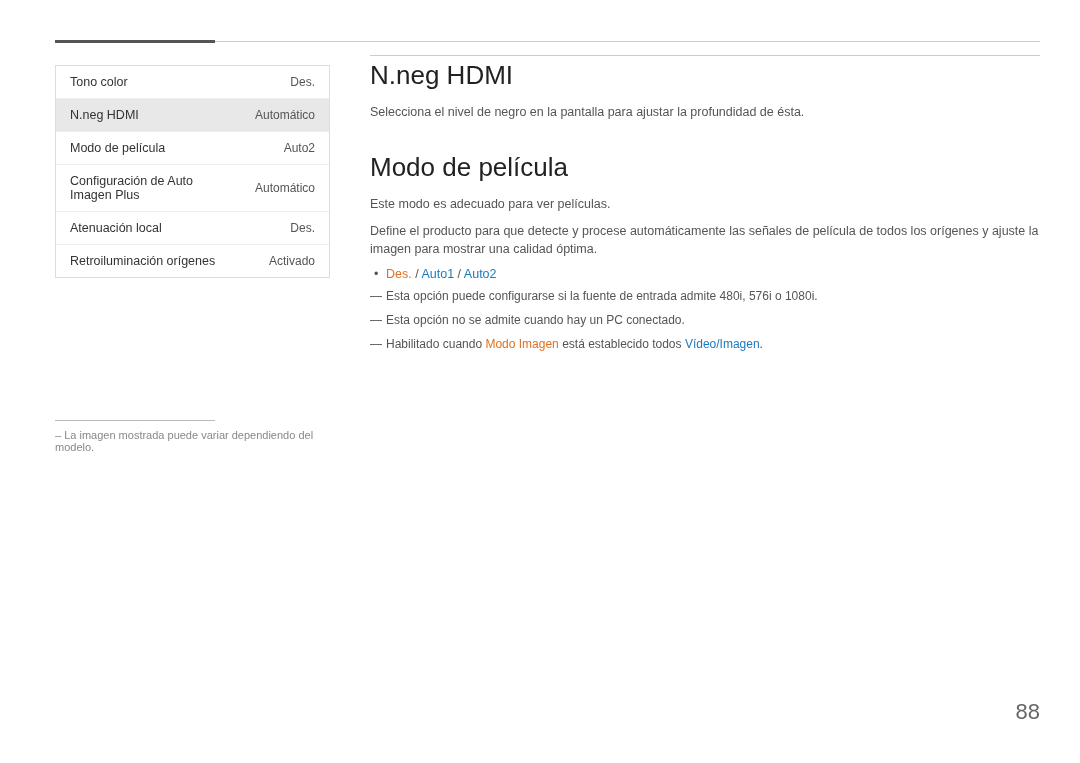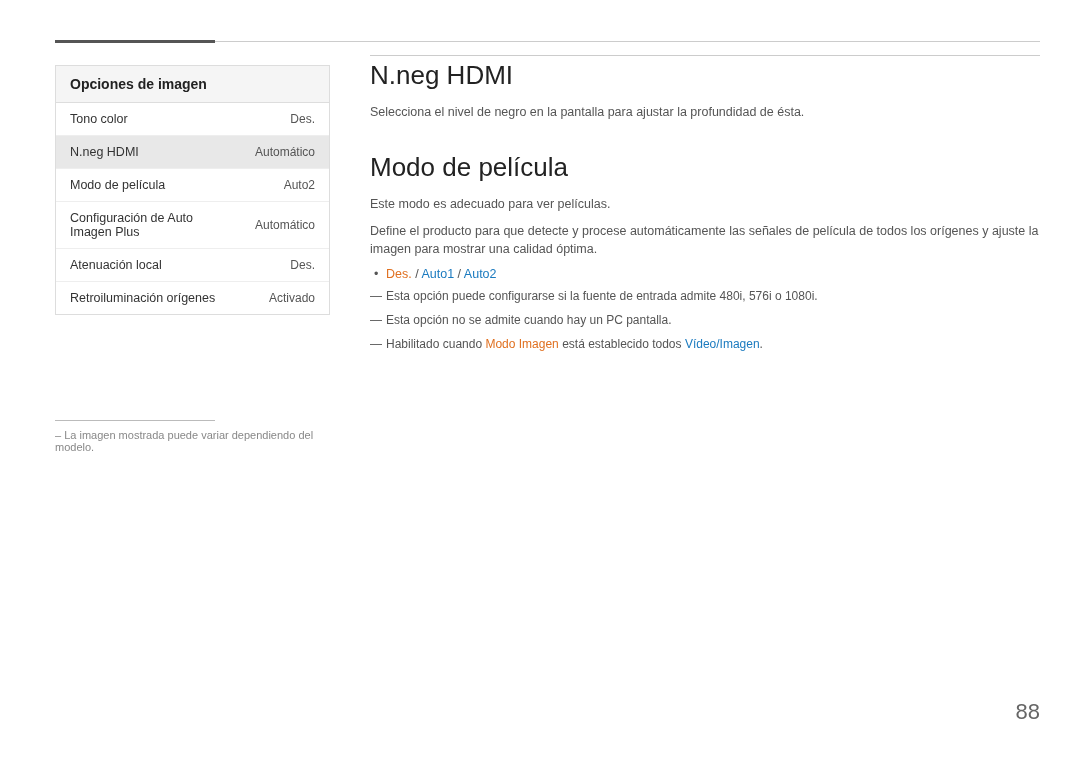--- a/index.html
+++ b/index.html
@@ -189,21 +189,20 @@
   </style>
 </head>
 <body>
 
 <div class="top-lines">
   <div class="top-line-dark"></div>
   <div class="top-line-light"></div>
 </div>
 
 <div class="left-panel">
-  <div class="panel-title">Opciones de imagen</div>
 
   <div class="menu-item">
     <span class="item-label">Tono color</span>
     <span class="item-value">Des.</span>
   </div>
 
 
   <div class="menu-item active">
     <span class="item-label">N.neg HDMI</span>
     <span class="item-value">Automático</span>
@@ -249,21 +248,21 @@
     <ul class="option-list">
       <li>
         <span class="link-orange">Des.</span><span> / </span><span class="link-blue">Auto1</span><span> / </span><span class="link-blue">Auto2</span>
       </li>
     </ul>
     <div style="margin-top: 4px;">
       <div class="note-item">
         <span>Esta opción puede configurarse si la fuente de entrada admite 480i, 576i o 1080i.</span>
       </div>
       <div class="note-item">
-        <span>Esta opción no se admite cuando hay un PC pantalla.</span>
+        <span>Esta opción no se admite cuando hay un PC conectado.</span>
       </div>
       <div class="note-item">
         <span>Habilitado cuando </span><span class="link-orange">Modo Imagen</span><span> está establecido todos </span><span class="link-blue">Vídeo/Imagen</span><span>.</span>
       </div>
     </div>
   </div>
 </div>
 
 <div class="page-number">88</div>
 

